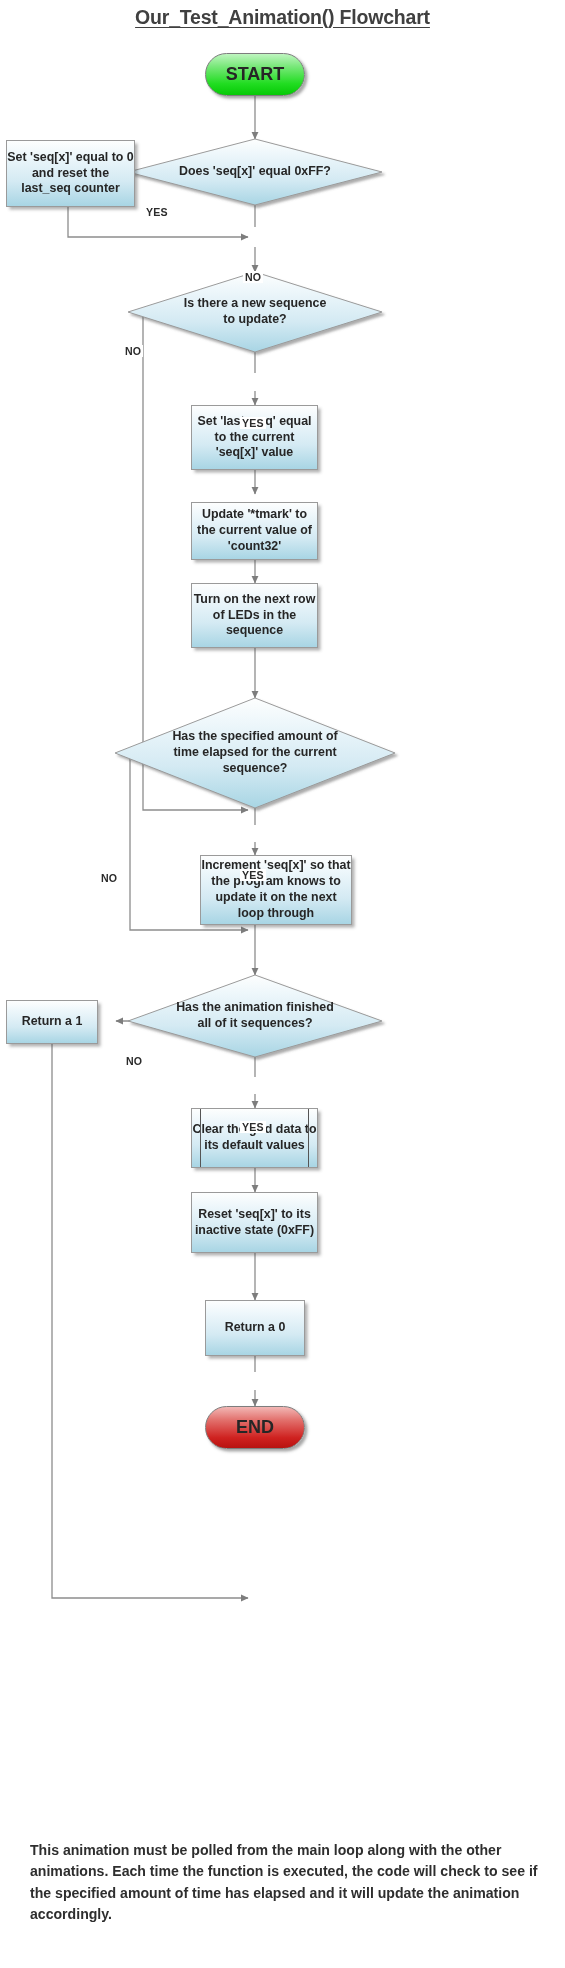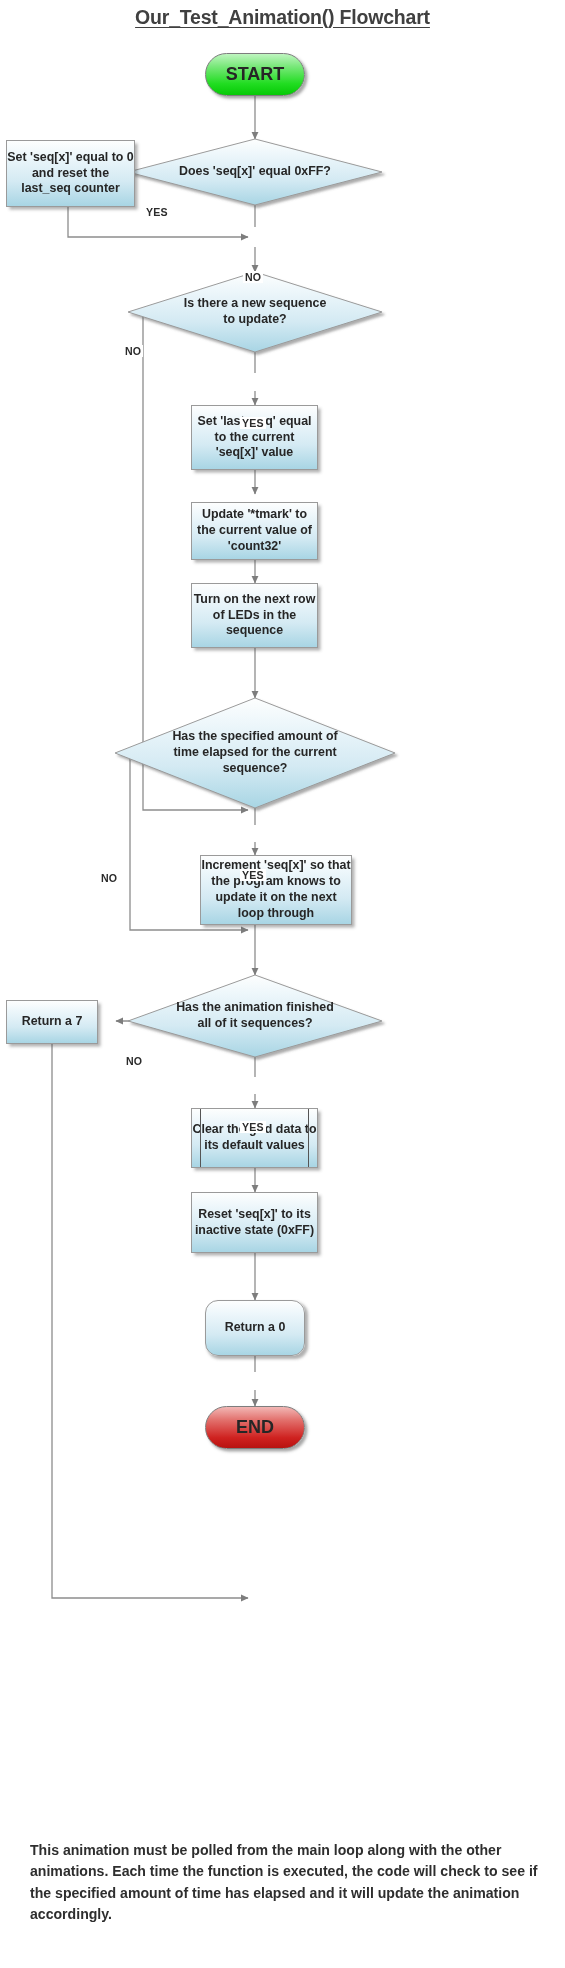--- a/index.html
+++ b/index.html
@@ -216,32 +216,32 @@
 
   <div class="node proc" style="left:200px; top:855px; width:152px; height:70px;text-align:center;">
     <span>Increment 'seq[x]' so that the program knows to update it on the next loop through</span>
   </div>
 
   <div class="node dia" style="left:158px; top:985px; width:194px; height:62px;">
     <span class="dia-label">Has the animation finished all of it sequences?</span>
   </div>
 
   <div class="node proc" style="left:6px; top:1000px; width:92px; height:44px;">
-    <span>Return a 7</span>
+    <span>Return a 1</span>
   </div>
 
   <div class="node predef" style="left:191px; top:1108px; width:127px; height:60px;">
     <span>Clear the grid data to its default values</span>
   </div>
 
   <div class="node proc" style="left:191px; top:1192px; width:127px; height:61px;">
     <span>Reset 'seq[x]' to its inactive state (0xFF)</span>
   </div>
 
-  <div class="node proc" style="left:205px; top:1300px; width:100px; height:56px;border-radius:13px;">
+  <div class="node proc" style="left:205px; top:1300px; width:100px; height:56px;">
     <span>Return a 0</span>
   </div>
 
   <div class="node term term-end" style="left:205px; top:1406px; width:100px; height:43px;">
     <span>END</span>
   </div>
 
   <span class="edge-label" style="left:144px; top:166px;">YES</span>
   <span class="edge-label" style="left:243px; top:231px;">NO</span>
   <span class="edge-label" style="left:123px; top:305px;">NO</span>

